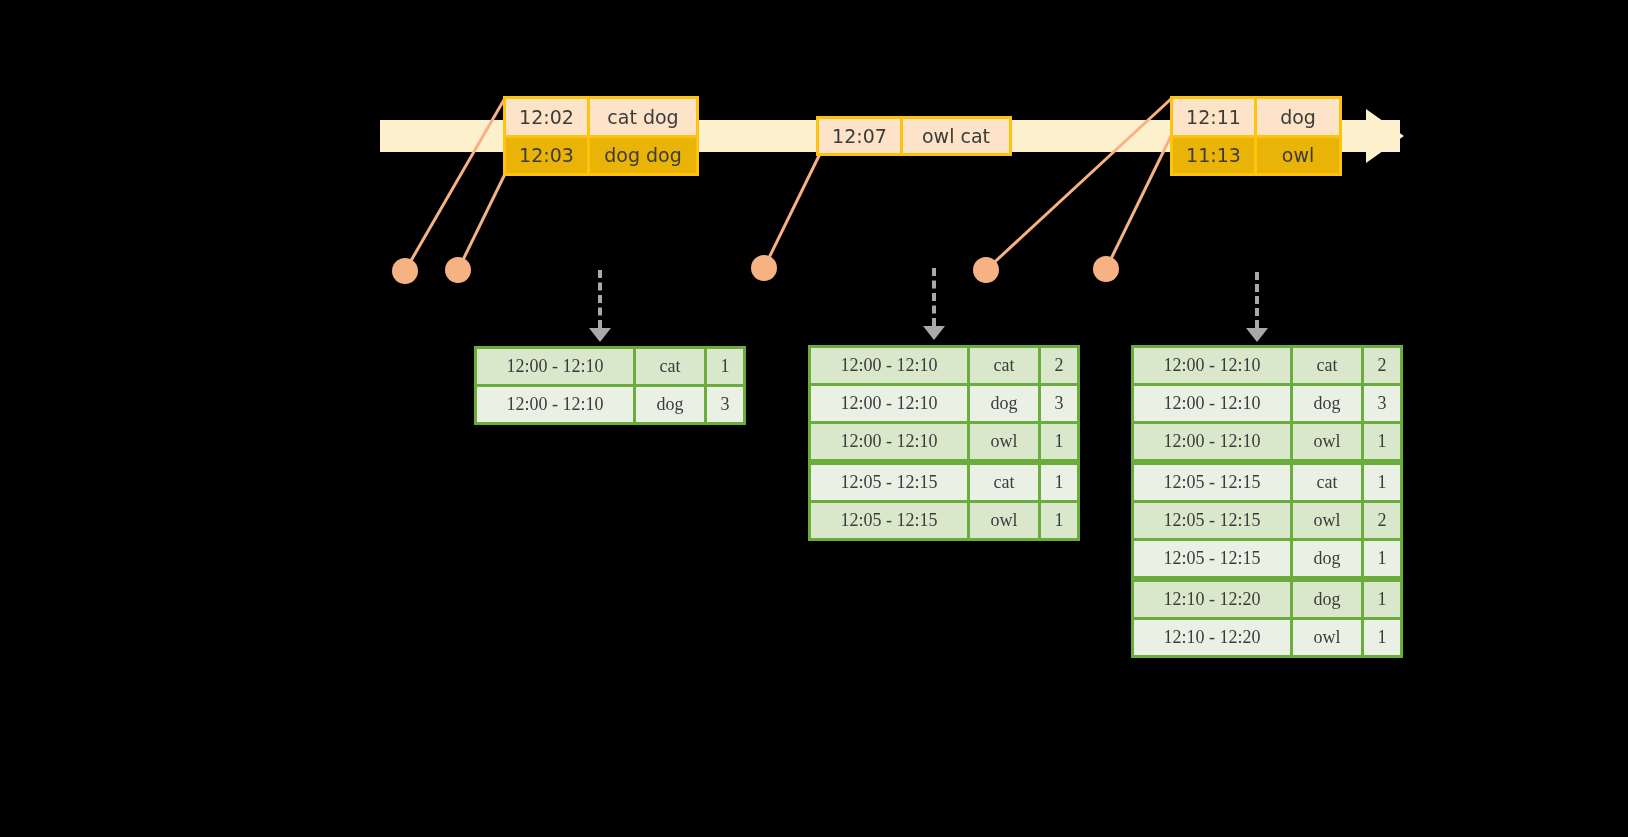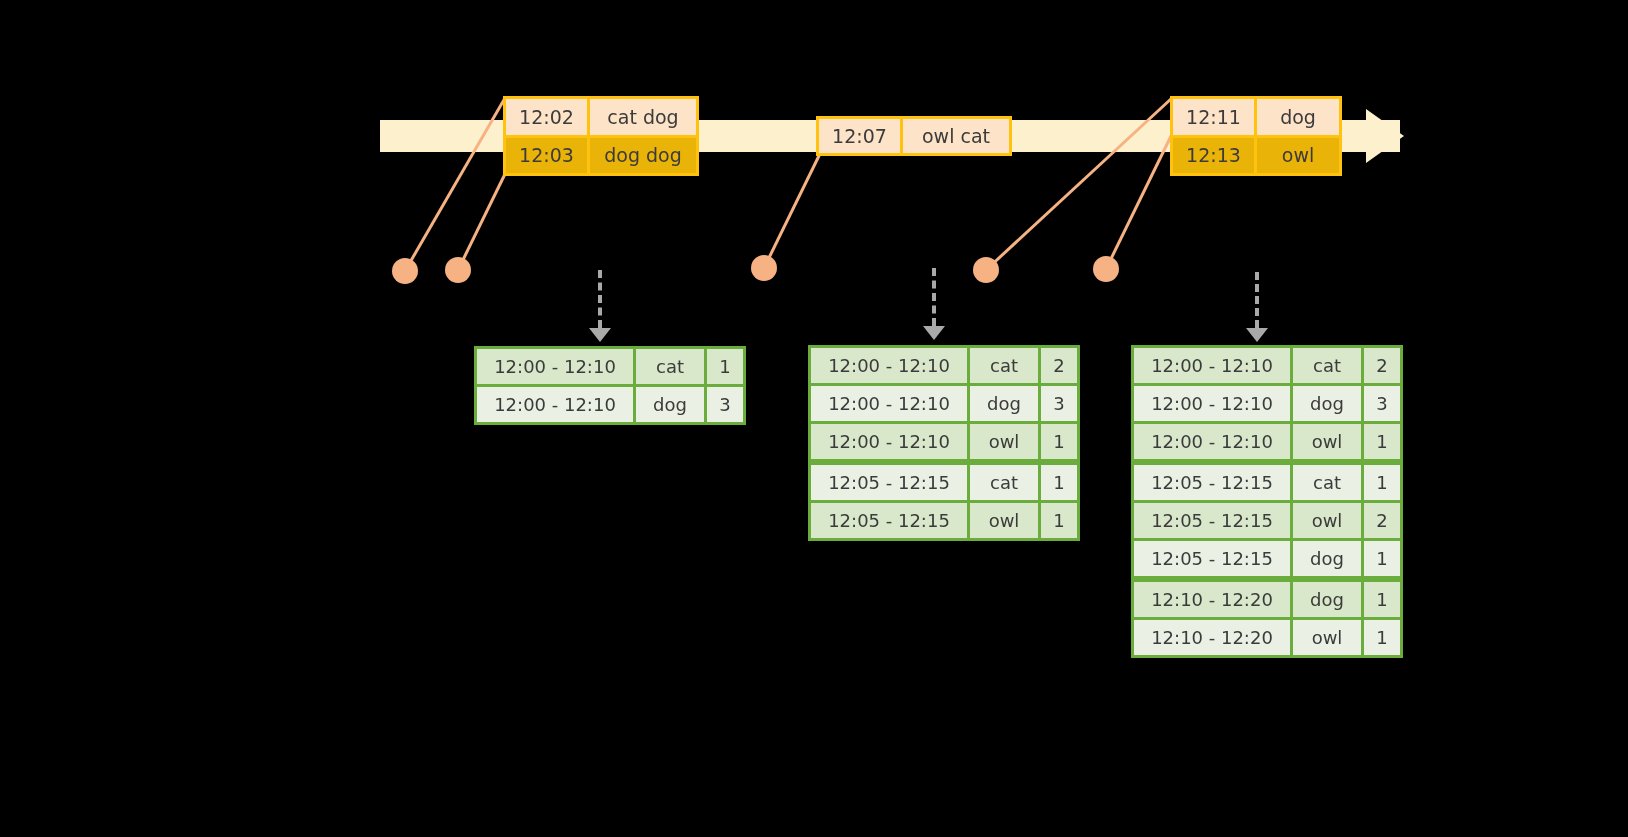--- a/index.html
+++ b/index.html
@@ -26,21 +26,21 @@
              font-size:19px;color:#3b3b3b;box-sizing:border-box;}
 
   
   .dot{position:absolute;width:26px;height:26px;border-radius:50%;
        background:#f6b283;}
   svg.links{position:absolute;left:0;top:0;width:1628px;height:837px;
             pointer-events:none;}
 
   
   .rtable{position:absolute;border:3px solid #6aad3d;box-sizing:border-box;
-          background:#6aad3d;display:flex;flex-direction:column;gap:3px;padding:0;}
+          background:#6aad3d;display:flex;flex-direction:column;gap:3px;padding:0;font-family:Liberation Serif, serif;}
   .rrow{display:flex;gap:3px;height:35px;}
   .rrow.sep{margin-top:3px;}
   .rcell{display:flex;align-items:center;justify-content:center;
          font-size:18px;color:#3b3b3b;box-sizing:border-box;}
   .rrow.a .rcell{background:#d9e7cb;}
   .rrow.b .rcell{background:#eaf1e4;}
   .c-range{width:156px;}
   .c-word{width:68px;}
   .c-cnt{width:36px;}
 
@@ -89,21 +89,21 @@
       <div class="evt-words">owl cat</div>
     </div>
   </div>
 
   <div class="evt" style="left:1170px;top:60px;width:172px;height:80px;">
     <div class="evt-row shade">
       <div class="evt-time">12:11</div>
       <div class="evt-words">dog</div>
     </div>
     <div class="evt-row plain">
-      <div class="evt-time">12:13</div>
+      <div class="evt-time">11:13</div>
       <div class="evt-words">owl</div>
     </div>
   </div>
 
   <div class="dash" style="left:598px;top:234px;height:58px;"></div>
   <div class="dash-head" style="left:589px;top:292px;"></div>
 
   <div class="dash" style="left:932px;top:232px;height:58px;"></div>
   <div class="dash-head" style="left:923px;top:290px;"></div>
 

